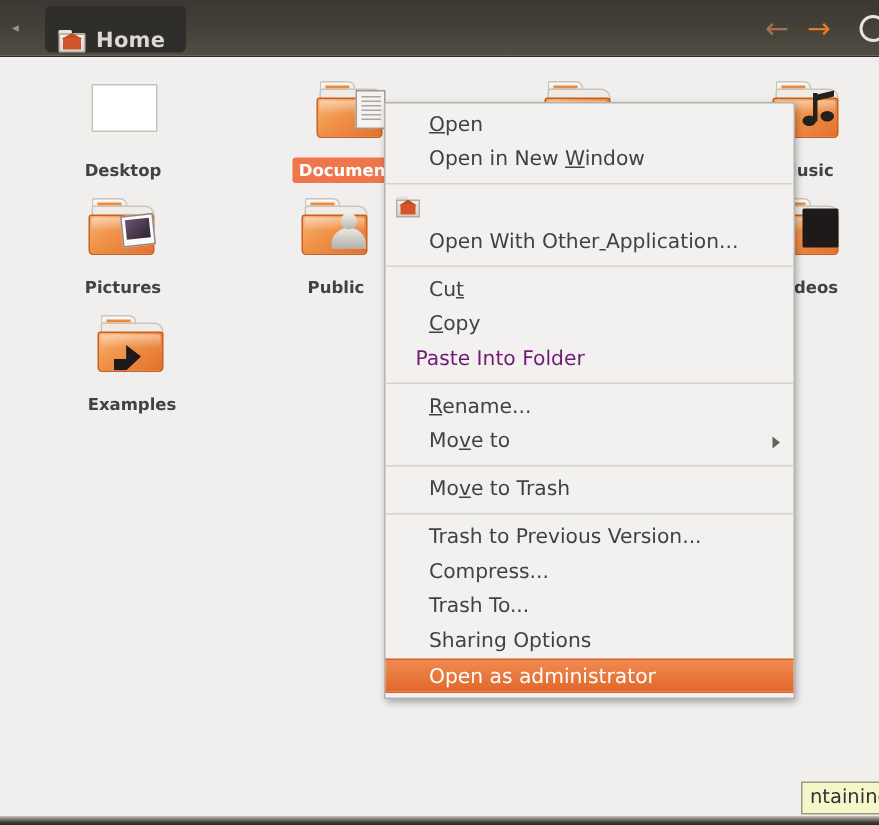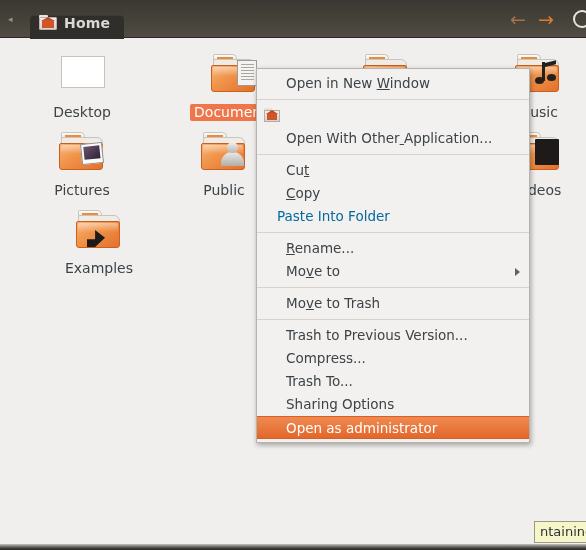--- a/index.html
+++ b/index.html
@@ -29,23 +29,22 @@
     position: absolute; left: 8px; top: 14px;
     width: 10px; height: 10px;
     color: #9a938b; font-size: 9px; line-height: 10px;
   }
   #home-tab {
     position: absolute; left: 30px; top: 3px;
     height: 32px;
     padding: 0 14px 0 9px;
     background: #302e2b;
     border-radius: 4px;
-    display: flex; align-items: flex-start; gap: 7px;
+    display: flex; align-items: flex-end; gap: 7px;
     box-shadow: inset 0 1px 0 rgba(255,255,255,0.06);
-    margin-top: 12px;
   }
   #home-tab .label {
     color: #dcd8d3;
     font-size: 14px;
     font-weight: bold;
     letter-spacing: 0.2px;
   }
   .folder-house-icon {
     width: 18px; height: 15px;
     position: relative; flex: none;
@@ -98,27 +97,28 @@
     position: absolute;
     width: 96px;
     text-align: center;
   }
   .icon-art {
     width: 52px; height: 46px;
     margin: 0 auto 5px auto;
     position: relative;
   }
   .icon-label {
-    font-size: 14px;
+    font-size: 11px;
     color: #3e4347;
     line-height: 15px;
     white-space: nowrap;
     display: inline-block;
     padding: 1px 4px;
     border-radius: 2px;
+    font-weight: bold;
   }
   .icon-label.selected {
     background: #ee764a;
     color: #ffffff;
   }
 
   
   .folder { position: absolute; left: 3px; top: 3px; width: 46px; height: 40px; }
   .folder .ftab {
     position: absolute; left: 2px; top: 0;
@@ -257,21 +257,21 @@
   }
   .menu-item {
     position: relative;
     height: 23px;
     line-height: 23px;
     padding: 0 10px 0 29px;
     font-size: 13.5px;
     color: #3e4347;
     white-space: nowrap;
   }
-  .menu-item.disabled { color: #0369a1; padding-left: 20px; }
+  .menu-item.disabled { color: #701a75; padding-left: 20px; }
   .menu-item.highlighted {
     background: linear-gradient(to bottom, #f08a51, #e2672b);
     color: #ffffff;
     border-top: 1px solid #d95f24;
     border-bottom: 1px solid #d95f24;
   }
   .menu-item .accel { text-decoration: underline; }
   .menu-item .submenu-arrow {
     position: absolute; right: 9px; top: 8px;
     width: 0; height: 0;
@@ -418,32 +418,33 @@
         </div><span class="icon-label">Public</span></div>
       <div class="icon-item" style="left: 490px; top: 90px;"><div class="icon-art">
           <span class="folder">
             <span class="ftab"></span>
             <span class="fback"></span>
             <span class="fbody"></span>
             <span class="fshine"></span>
             <span class="ov-film"><span class="reel"></span></span>
           </span>
         </div><span class="icon-label">Videos</span></div>
-      <div class="icon-item" style="left: 51px; top: 168px;"><div class="icon-art">
+      <div class="icon-item" style="left: 40px; top: 168px;"><div class="icon-art">
           <span class="folder">
             <span class="ftab"></span>
             <span class="fback"></span>
             <span class="fbody"></span>
             <span class="fshine"></span>
             <span class="ov-link"></span>
           </span>
         </div><span class="icon-label">Examples</span></div>
     </div>
 
   <div id="context-menu">
+      <div class="menu-item"><span><span class="accel">O</span>pen</span></div>
       <div class="menu-item"><span>Open in New <span class="accel">W</span>indow</span></div>
       <div class="menu-sep"></div>
       <div class="menu-item"><span class="mi-icon">
           <span class="tab"></span>
           <span class="body"></span>
           <span class="roof"></span>
           <span class="house"></span>
         </span></div>
       <div class="menu-item"><span>Open With Other<span class="accel"> </span>Application...</span></div>
       <div class="menu-sep"></div>

